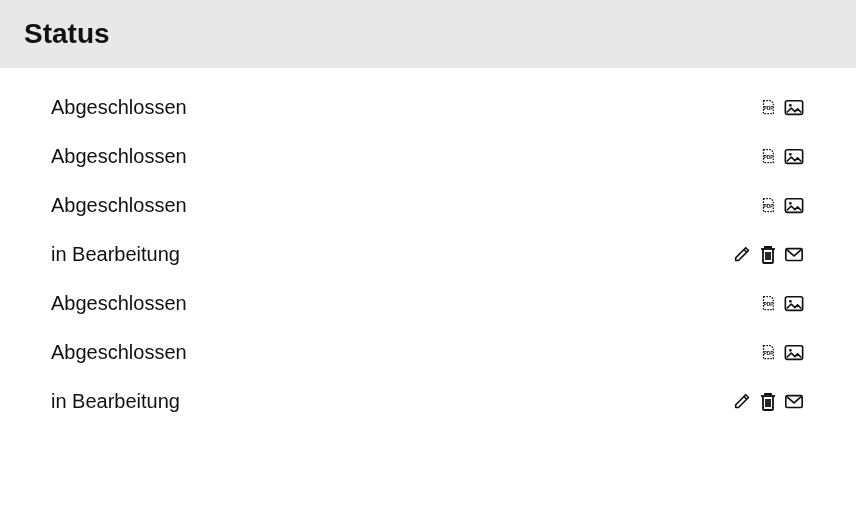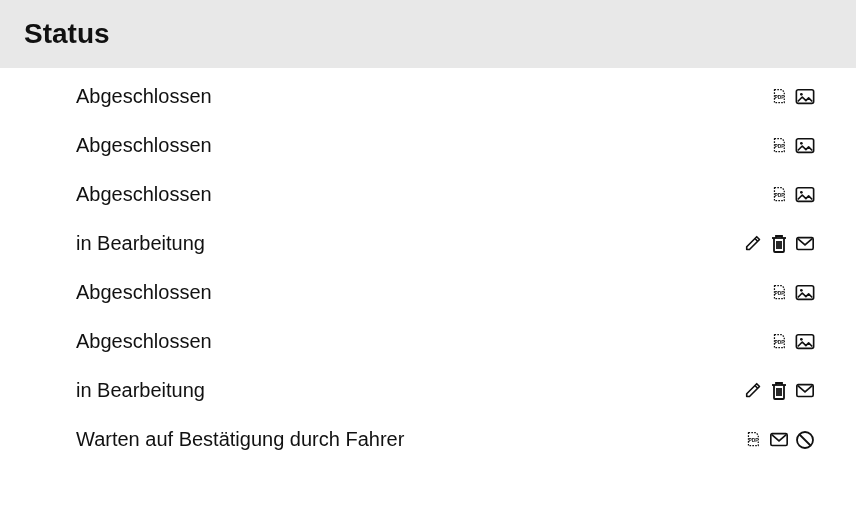--- a/index.html
+++ b/index.html
@@ -16,22 +16,21 @@
     .header {
       background: #e8e8e8;
       padding: 18px 24px;
     }
     .header-title {
       font-size: 28px;
       font-weight: 700;
       color: #111;
     }
     .rows {
-      padding: 4px;
-      margin-left: 36px;
+      padding: 15px;
     }
     .row {
       display: flex;
       align-items: center;
       justify-content: space-between;
       padding: 13px 36px;
     }
     .status {
       font-size: 20px;
       color: #111;
@@ -167,40 +166,20 @@
             <use href="#svg-trash"></use>
           </svg>
         </span>
         <span class="icon">
           <svg width="22" height="20" viewBox="0 0 22 22">
             <use href="#svg-mail"></use>
           </svg>
         </span>
       </div>
     </div>
-    <div class="row">
-      <div class="status">Warten auf Bestätigung durch Fahrer</div>
-      <div class="actions">
-        <span class="icon">
-          <svg width="18" height="20" viewBox="0 0 22 22">
-            <use href="#svg-pdf"></use>
-          </svg>
-        </span>
-        <span class="icon">
-          <svg width="22" height="20" viewBox="0 0 22 22">
-            <use href="#svg-mail"></use>
-          </svg>
-        </span>
-        <span class="icon">
-          <svg width="22" height="22" viewBox="0 0 22 22">
-            <use href="#svg-cancel"></use>
-          </svg>
-        </span>
-      </div>
-    </div>
   </div>
 
 <svg width="0" height="0" style="position:absolute">
   <defs>
     <g id="svg-pdf">
       <path d="M3 2 h9 l3 3 v13 h-12 z" fill="none" stroke="#111" stroke-width="1.5" stroke-dasharray="2 1.5" stroke-linejoin="round"></path>
       <text x="9" y="13" font-size="6" font-weight="700" text-anchor="middle" fill="#111" font-family="Arial">PDF</text>
     </g>
     <g id="svg-image">
       <rect x="1.5" y="3" width="19" height="15" rx="2" fill="none" stroke="#111" stroke-width="1.8"></rect>

